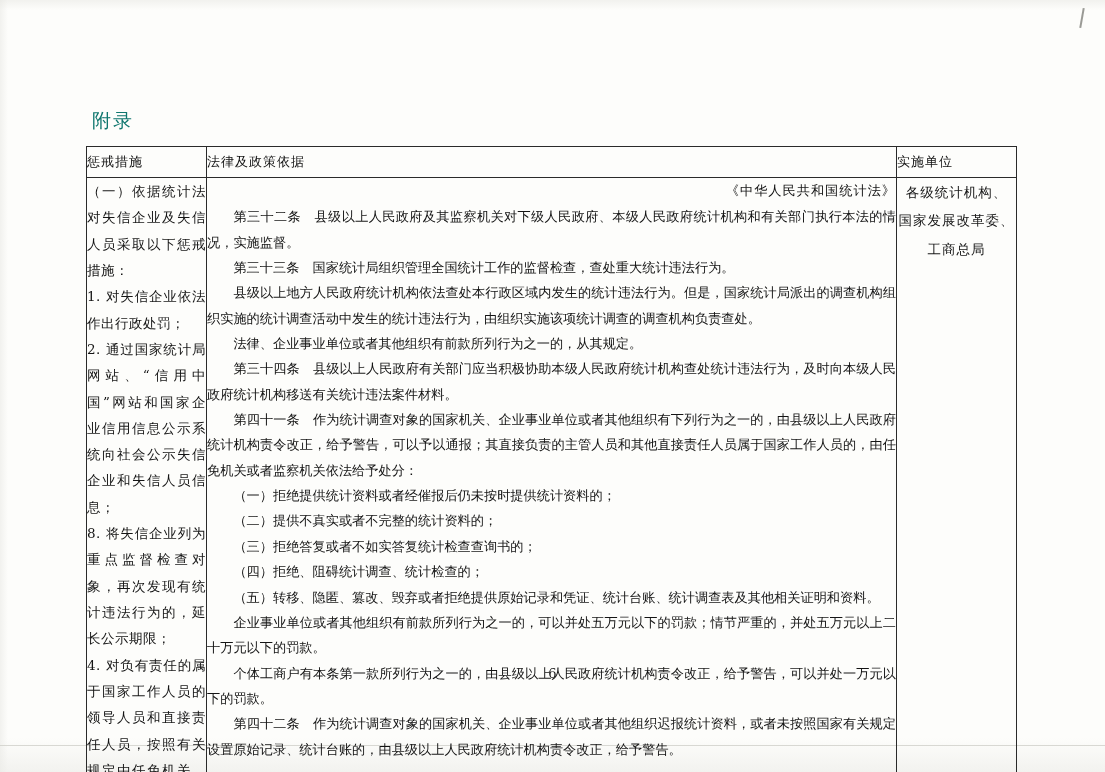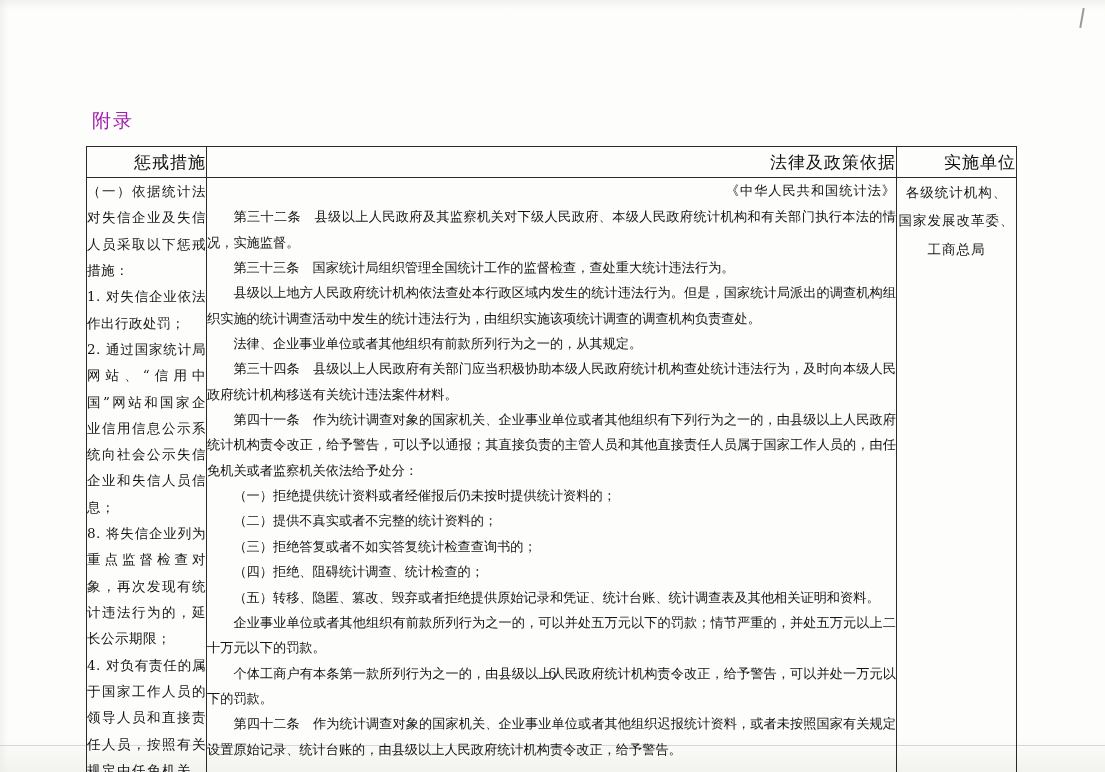--- a/index.html
+++ b/index.html
@@ -70,42 +70,42 @@
     transform: rotate(10deg);
   }
 
   .appendix-title {
     position: absolute;
     left: 92px;
     top: 108px;
     font-family: Liberation Mono, monospace;
     font-size: 19px;
     letter-spacing: 2px;
-    color: #a21caf;
+    color: #0f766e;
   }
 
   .doc-table {
     position: absolute;
     left: 86px;
     top: 146px;
     width: 930px;
     border-collapse: collapse;
     table-layout: fixed;
     font-family: "DejaVu Serif", serif;
   }
   .doc-table td, .doc-table th {
     border: 1px solid #2a2a2a;
     vertical-align: top;
     padding: 0;
   }
   .doc-table thead th {
     height: 30px;
     font-weight: normal;
-    font-size: 17px;
-    text-align: right;
+    font-size: 13px;
+    text-align: left;
     vertical-align: middle;
     letter-spacing: 1px;
   }
   .col-measure { width: 120px; }
   .col-basis   { width: 690px; }
   .col-unit    { width: 120px; }
 
   
   .measure-cell {
     padding: 6px 8px 10px 8px;

